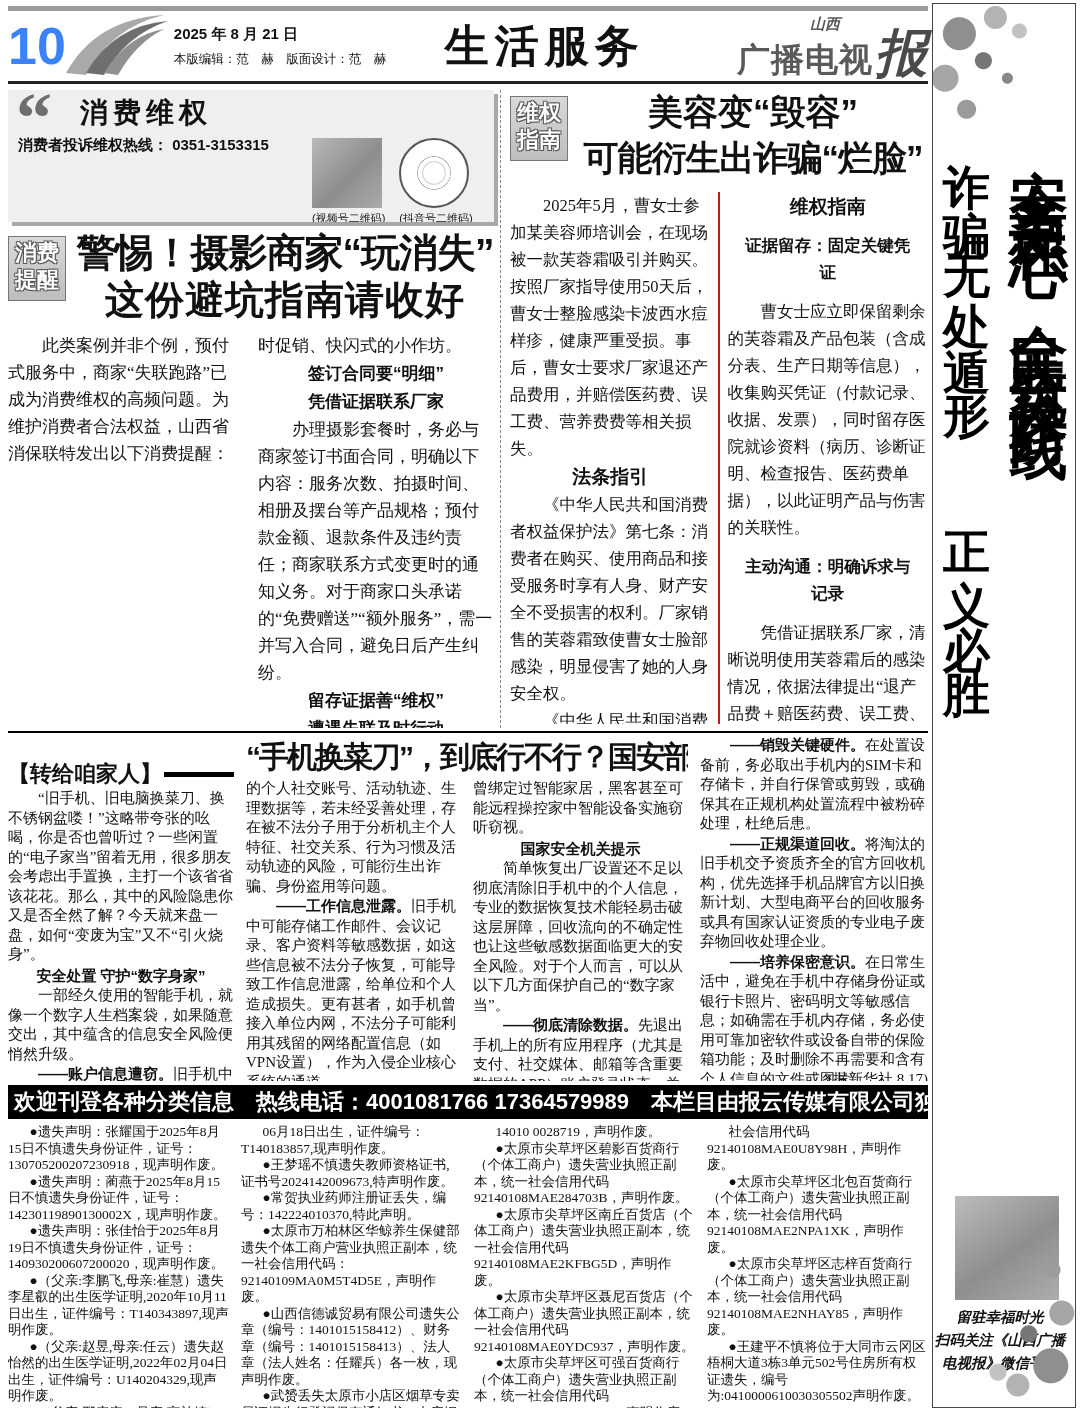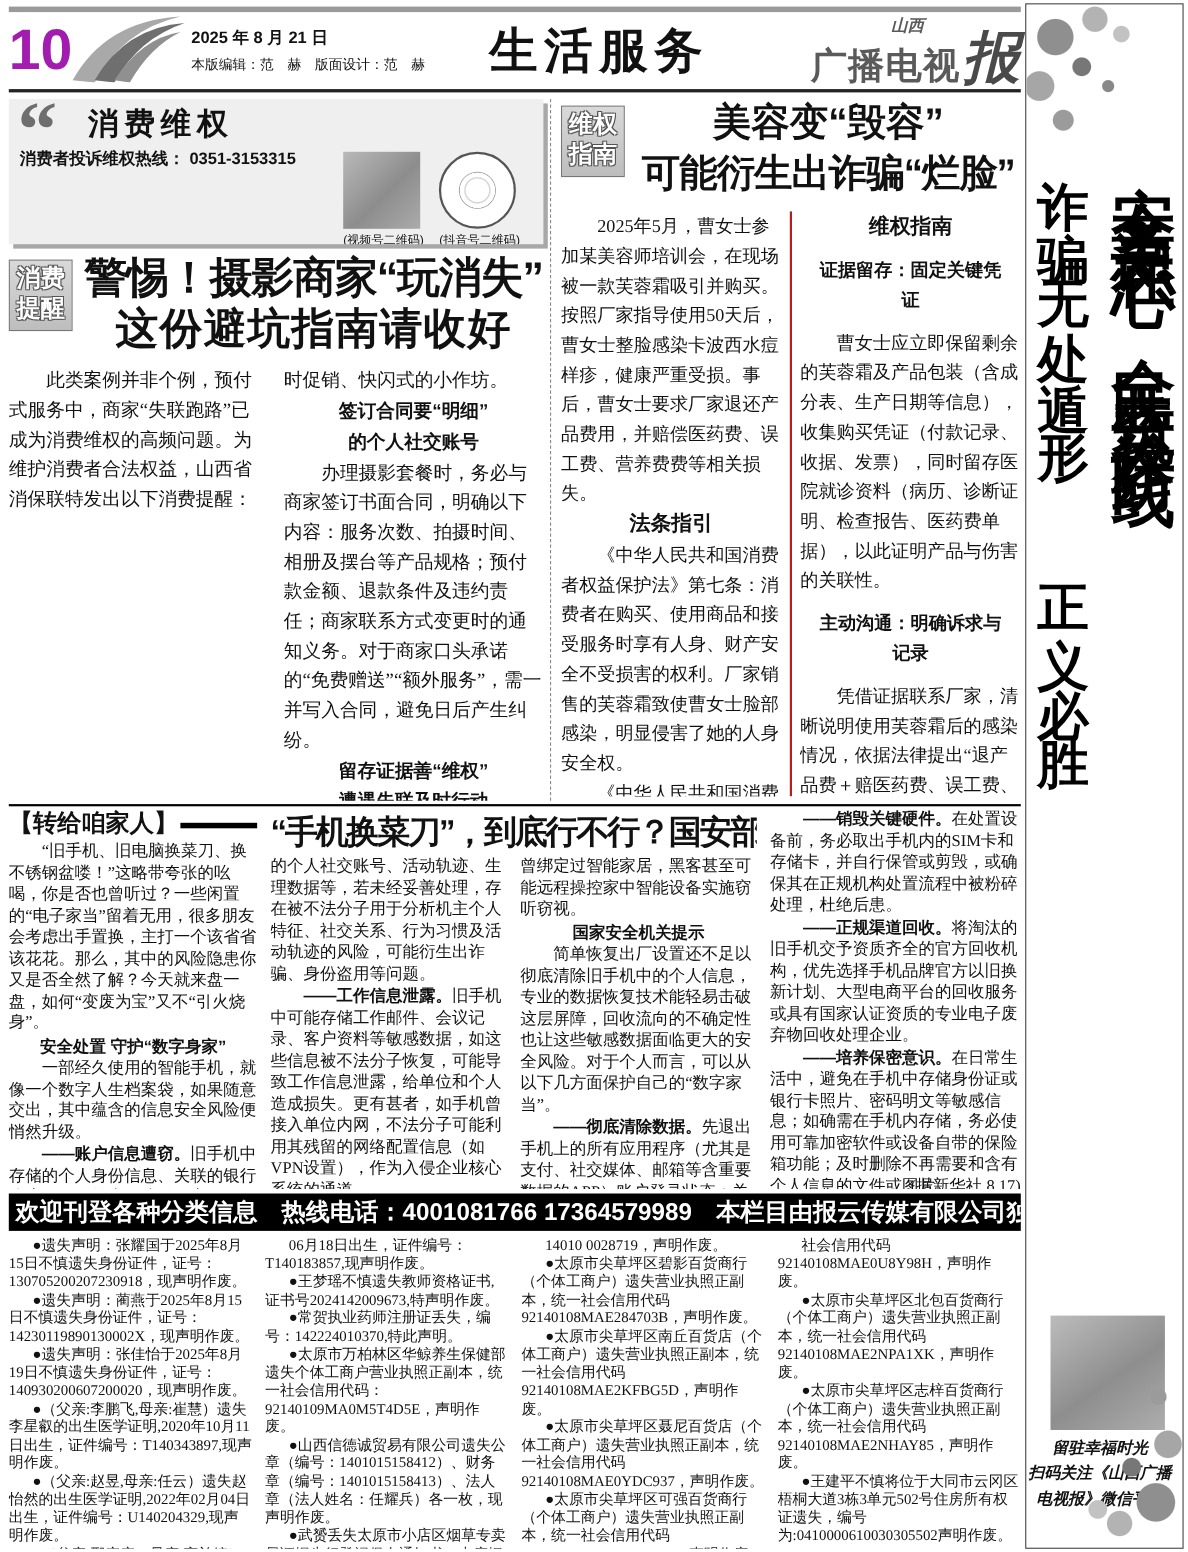--- a/index.html
+++ b/index.html
@@ -7,21 +7,21 @@
   .page { position:relative; width:1080px; height:1411px; background:#fff;
           font-family:"Liberation Serif", serif; color:#111; overflow:hidden; }
 
   .main { position:absolute; left:8px; top:0; width:920px; }
 
   
   .header { position:relative; height:84px; }
   .rule-top { position:absolute; top:6px; left:0; right:0; height:5px; background:#9a9a9a; }
   .header-row { position:absolute; top:16px; left:0; right:0; height:60px; display:flex; align-items:center; }
   .pagenum-wrap { display:flex; align-items:center; }
-  .pagenum { font-size:52px; font-weight:bold; font-family:"Liberation Sans",sans-serif; line-height:1; color:#a21caf; }
+  .pagenum { font-size:52px; font-weight:bold; font-family:"Liberation Sans",sans-serif; line-height:1; color:#3b82f6; }
   .swoosh { margin-left:-6px; }
   .date-block { margin-left:4px; font-family:"Liberation Sans",sans-serif; }
   .date { font-size:15px; font-weight:bold; }
   .editors { font-size:12.5px; margin-top:7px; }
   .section-title { flex:1; text-align:center; font-size:44px; font-weight:600;
                    font-family:"Liberation Sans",sans-serif; letter-spacing:6px; }
   .masthead { width:225px; text-align:right; color:#5a5a5a; font-family:"Liberation Sans",sans-serif; }
   .mh-pre { font-style:italic; font-size:15px; font-weight:bold; margin-right:88px; line-height:1; }
   .mh-main { font-size:33px; font-weight:900; letter-spacing:1px; display:flex; align-items:flex-end; justify-content:flex-end; line-height:1; }
   .mh-bao { font-size:52px; font-style:italic; font-weight:900; color:#4a4a4a; line-height:0.85; margin-left:2px; }
@@ -82,22 +82,22 @@
   .a2-col2 { border-left:2px solid #b91c1c; padding-left:8px; }
   .a2-cols .subhead { font-size:19px; }
 
   .section-divider { height:2px; background:#000; margin:3px 0 2px; }
 
   
   .art3 { display:flex; gap:12px; height:346px; margin-top:1px; }
   .art3-col { --lh:19.5px; font-size:15px; line-height:19.5px; overflow:hidden; }
   .art3-col1 { width:226px; }
   .art3-col4 { width:228px; }
-  .art3-label { font-family:Liberation Mono, monospace; font-weight:900; font-size:22px;
-                display:flex; align-items:center; height:30px; white-space:nowrap; }
+  .art3-label { font-family:Liberation Serif, serif; font-weight:900; font-size:22px;
+                display:flex; align-items:center; height:30px; white-space:nowrap;margin-top:24px; }
   .art3-label::after { content:""; flex:1; height:5px; background:#000; margin-left:2px; }
   .art3-mid { flex:1; display:flex; flex-direction:column; overflow:hidden; }
   .art3-title { text-align:center; font-family:"Liberation Sans",sans-serif; font-weight:900;
                 font-size:30px; line-height:44px; letter-spacing:-2px; white-space:nowrap; }
   .art3-midcols { display:flex; gap:12px; flex:1; overflow:hidden; }
   .art3-midcols .art3-col { flex:1; }
 
   
   .ads-bar { margin-top:4px; height:34px; background:#000; color:#fff;
              font-family:"Liberation Sans",sans-serif; font-weight:bold; font-size:22px;
@@ -209,21 +209,21 @@
               <div class="a1-t2">这份避坑指南请收好</div>
             </div>
           </div>
           <div class="a1-cols">
             <div class="col">
                 <p class="para">此类案例并非个例，预付式服务中，商家“失联跑路”已成为消费维权的高频问题。为维护消费者合法权益，山西省消保联特发出以下消费提醒：</p>
               </div>
             <div class="col">
                 <p class="para cont">时促销、快闪式的小作坊。</p>
                 <p class="subhead">签订合同要“明细”</p>
-                <p class="subhead">的个人社交账号</p>
+                <p class="subhead">凭借证据联系厂家</p>
                 <p class="para">办理摄影套餐时，务必与商家签订书面合同，明确以下内容：服务次数、拍摄时间、相册及摆台等产品规格；预付款金额、退款条件及违约责任；商家联系方式变更时的通知义务。对于商家口头承诺的“免费赠送”“额外服务”，需一并写入合同，避免日后产生纠纷。</p>
                 <p class="subhead">留存证据善“维权”</p>
                 <p class="subhead">遭遇失联及时行动</p>
               </div>
           </div>
         </div>
       </div>
 
       <div class="right-super">
         <div class="article2">

